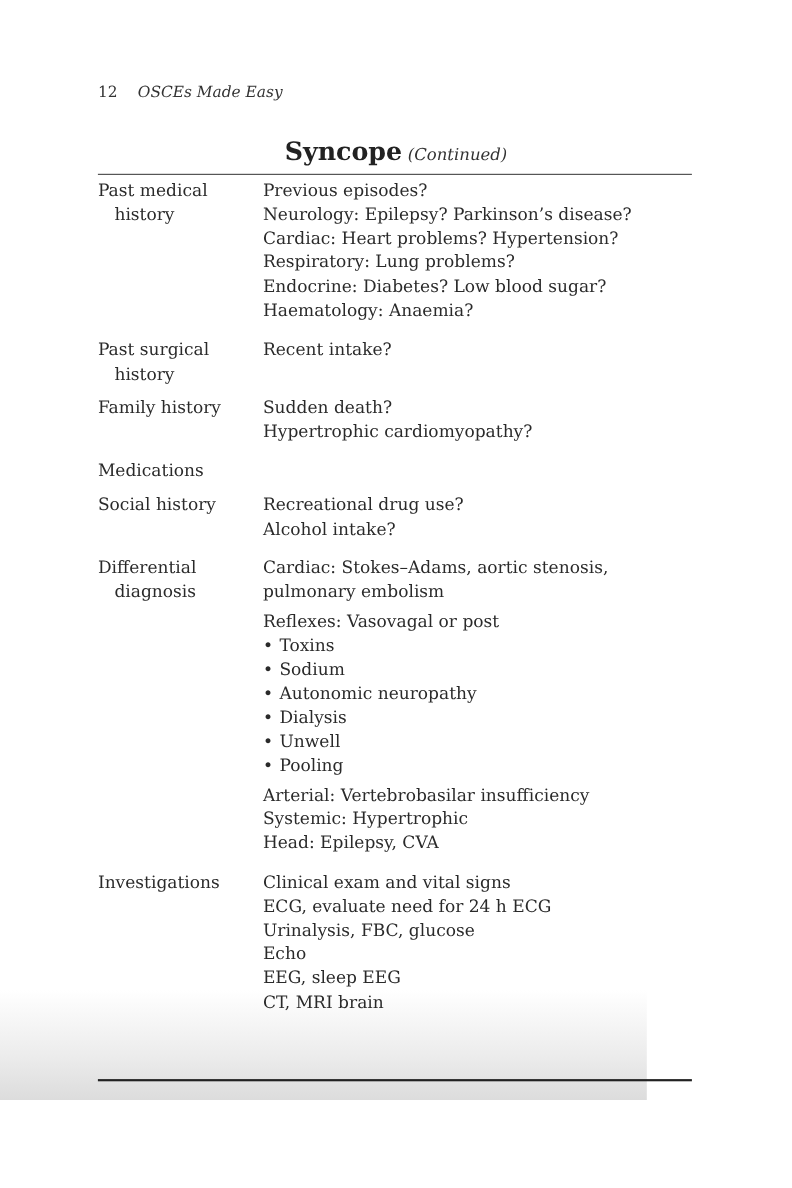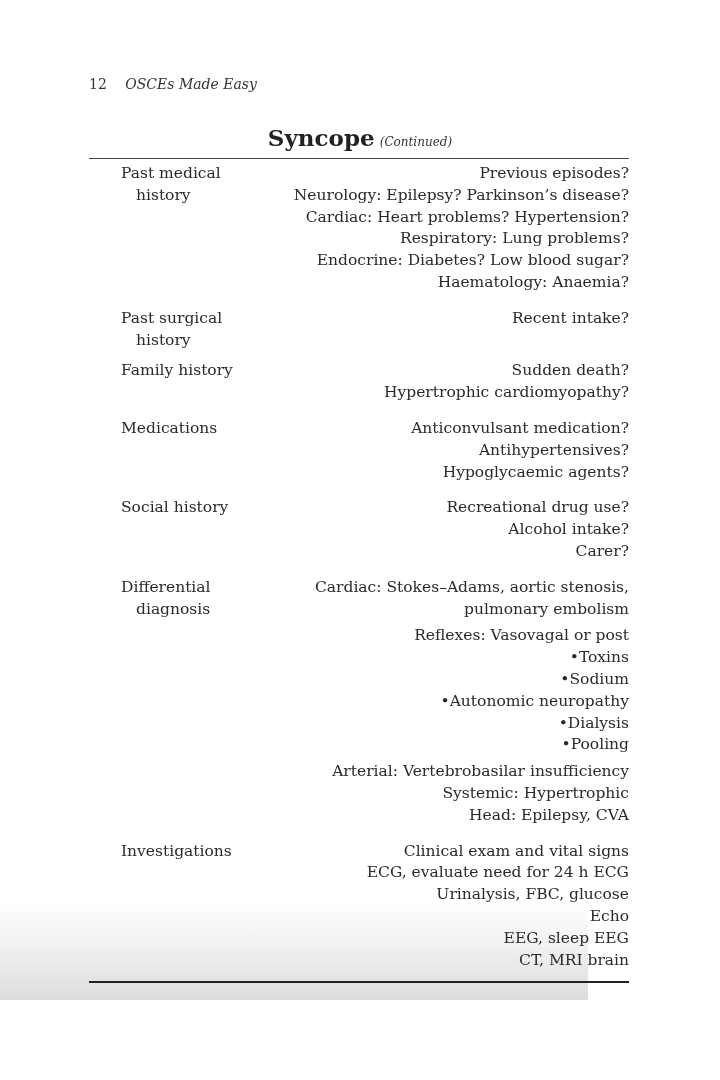--- a/index.html
+++ b/index.html
@@ -5,30 +5,30 @@
   html,body{margin:0;padding:0;}
   body{width:720px;height:1080px;position:relative;overflow:hidden;background:#fff;
        font-family:"DejaVu Serif","Liberation Serif",serif;color:#2a2a2a;}
   .page{position:absolute;left:0;top:0;width:588px;height:1000px;
         background:linear-gradient(to bottom,#ffffff 0,#ffffff 900px,#ececec 960px,#dcdcdc 1000px);text-decoration:underline;}
   .running-head{position:absolute;left:89px;top:76px;font-size:14px;color:#333;}
   .running-head .num{margin-right:14px;}
   .running-head .book{font-style:italic;}
   .title{position:absolute;left:0;width:720px;top:124px;text-align:center;}
   .title .main{font-weight:bold;font-size:23px;color:#222;}
-  .title .sub{font-style:italic;font-size:12px;color:#333;}
+  .title .sub{font-style:italic;font-size:15px;color:#333;}
   .rule{position:absolute;left:89px;width:540px;height:1px;background:#444;}
   .rule.top{top:158px;}
   .rule.bottom{top:981px;height:2px;background:#222;}
   .table{position:absolute;left:89px;top:163px;width:540px;font-size:15.5px;line-height:21.8px;}
   .row{display:flex;margin-bottom:9px;}
-  .label{width:150px;flex:none;margin-left:32px;}
+  .label{width:150px;flex:none;}
   .label .l2{padding-left:15px;display:block;}
   .content{flex:1;}
-  .group{margin-bottom:5px;text-align:right;}
+  .group{margin-bottom:5px;}
   .bullet{display:block;}
   .bullet::before{content:"\2022";display:inline-block;width:15px;}
   .footer{position:absolute;left:0;top:1000px;width:720px;height:80px;background:#fff;}
 </style>
 </head>
 <body>
 
 <div class="page">
   <div class="running-head">
     <span class="num">12</span>
@@ -65,51 +65,44 @@
         <div class="label"><span>Family history</span></div>
         <div class="content">
           <div class="group">
             <div>Sudden death?</div>
             <div>Hypertrophic cardiomyopathy?</div>
           </div>
         </div>
       </div>
       <div class="row">
         <div class="label"><span>Medications</span></div>
-        <div class="content">
-          <div class="group">
-            <div>Anticonvulsant medication?</div>
-            <div>Antihypertensives?</div>
-            <div>Hypoglycaemic agents?</div>
-          </div>
-        </div>
       </div>
       <div class="row">
         <div class="label"><span>Social history</span></div>
         <div class="content">
           <div class="group">
             <div>Recreational drug use?</div>
             <div>Alcohol intake?</div>
-            <div>Carer?</div>
           </div>
         </div>
       </div>
       <div class="row">
         <div class="label"><span>Differential</span><span class="l2">diagnosis</span></div>
         <div class="content">
           <div class="group">
             <div>Cardiac: Stokes–Adams, aortic stenosis,</div>
             <div>pulmonary embolism</div>
           </div>
           <div class="group">
             <div>Reflexes: Vasovagal or post</div>
             <span class="bullet">Toxins</span>
             <span class="bullet">Sodium</span>
             <span class="bullet">Autonomic neuropathy</span>
             <span class="bullet">Dialysis</span>
+            <span class="bullet">Unwell</span>
             <span class="bullet">Pooling</span>
           </div>
           <div class="group">
             <div>Arterial: Vertebrobasilar insufficiency</div>
             <div>Systemic: Hypertrophic</div>
             <div>Head: Epilepsy, CVA</div>
           </div>
         </div>
       </div>
       <div class="row">

